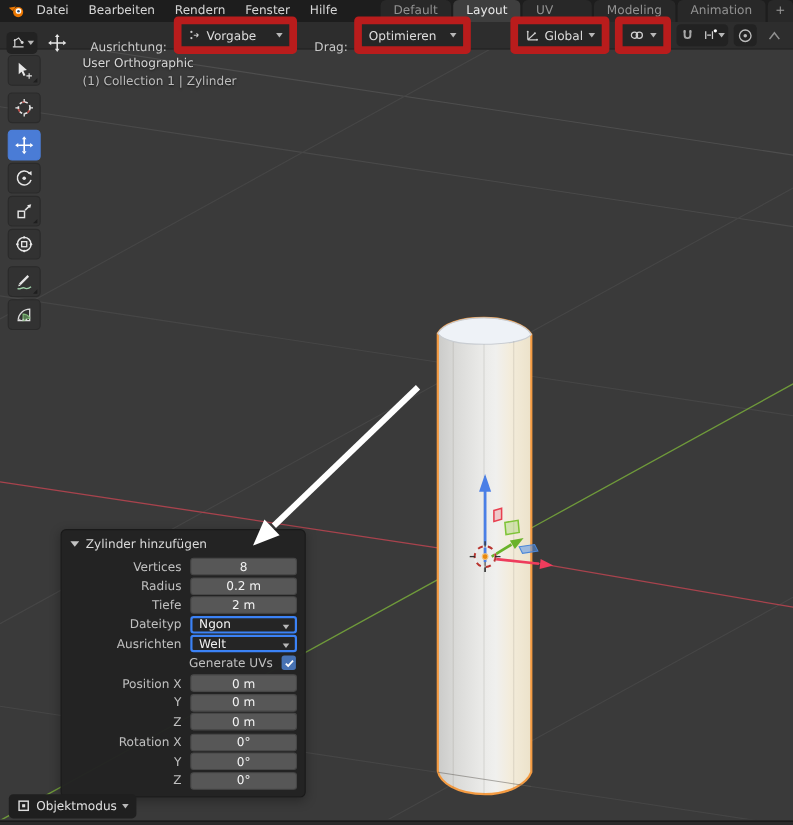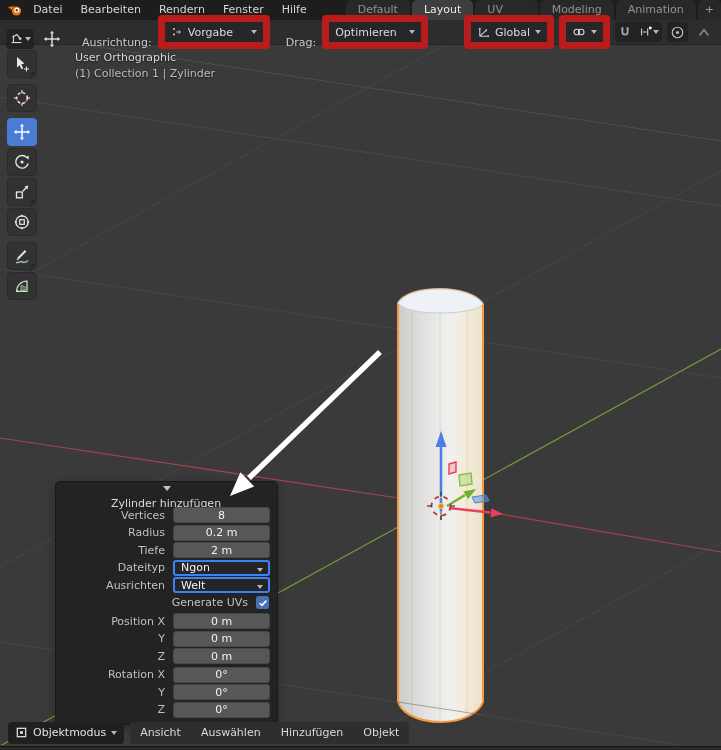--- a/index.html
+++ b/index.html
@@ -24,21 +24,21 @@
   .viewport{position:absolute;left:0;top:45px;width:721px;height:700px;background:#3a3a3a;overflow:hidden;z-index:1;}
   .vp-label{position:absolute;left:75px;color:#d6d6d6;text-shadow:0 1px 2px rgba(0,0,0,.6);}
   .vp-label.l1{top:6px;}
   .vp-label.l2{top:22px;color:#bdbdbd;}
   .left-toolbar{position:absolute;left:7px;top:50px;display:flex;flex-direction:column;gap:2px;z-index:3;}
   .tool-btn{width:30px;height:28px;background:#323232;border:1px solid #2a2a2a;border-radius:4px;display:flex;align-items:center;justify-content:center;box-sizing:border-box;position:relative;}
   .tool-btn.active{background:#4a7cd6;border-color:#4a7cd6;}
   .tool-btn.gap{margin-top:4px;}
   .tool-btn.sub:after{content:"";position:absolute;right:2px;bottom:2px;width:0;height:0;border-left:4px solid transparent;border-bottom:4px solid #1e1e1e;}
   .op-panel{position:absolute;left:55px;top:481px;width:223px;background:rgba(34,34,34,0.97);border:1px solid #191919;border-radius:5px;z-index:5;box-sizing:border-box;padding:4px 7px 6px 6px;box-shadow:0 3px 10px rgba(0,0,0,.3);}
-  .op-title{display:flex;align-items:center;gap:6px;height:17px;color:#d9d9d9;margin-bottom:4px;flex-direction:column;}
+  .op-title{display:flex;align-items:center;gap:6px;height:17px;color:#d9d9d9;margin-bottom:4px;}
   .tri-down{width:0;height:0;border-left:4px solid transparent;border-right:4px solid transparent;border-top:5px solid #c3c3c3;margin-left:2px;}
   .row{display:flex;align-items:center;height:16px;margin-top:1.5px;}
   .row.grp{margin-top:2.5px;}
   .rlabel{width:103px;text-align:right;padding-right:8px;color:#c0c0c0;flex:none;}
   .rfield{flex:1;height:16px;border-radius:3px;display:flex;align-items:center;justify-content:center;color:#f2f2f2;}
   .rfield.num{background:#575757;border:1px solid #474747;box-sizing:border-box;}
   .rfield.dd{background:#252525;border:2px solid #3b82f6;box-sizing:border-box;justify-content:flex-start;padding:0 6px;position:relative;}
   .rfield.dd .ddchev{position:absolute;right:5px;top:6px;}
   .row.chk{justify-content:flex-end;}
   .row.chk .rlabel{width:auto;flex:1;}
@@ -431,20 +431,14 @@
 
 <div class="footer">
   <div class="mode-btn">
     <svg width="13" height="13" viewBox="0 0 14 14">
       <rect x="2.5" y="2.5" width="9" height="9" fill="none" stroke="#dddddd" stroke-width="1.4"></rect>
       <rect x="5.5" y="5.5" width="3" height="3" fill="#dddddd"></rect>
     </svg>
     <span>Objektmodus</span>
     <div class="chev"></div>
   </div>
-  <div class="foot-menus">
-    <span class="foot-menu">Ansicht</span>
-    <span class="foot-menu">Auswählen</span>
-    <span class="foot-menu">Hinzufügen</span>
-    <span class="foot-menu">Objekt</span>
-  </div>
 </div>
 <div class="statusbar"></div>
 
 </body></html>

